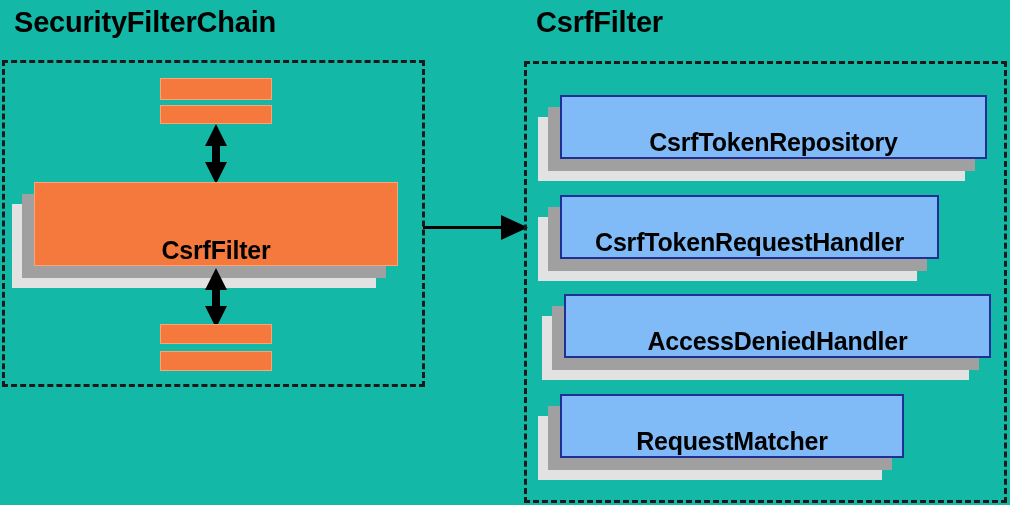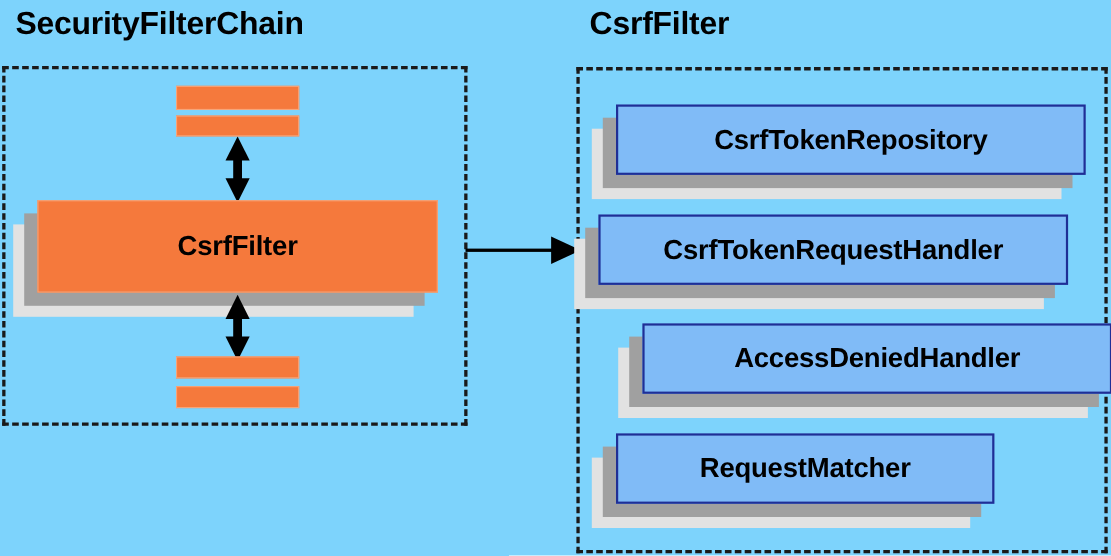--- a/index.html
+++ b/index.html
@@ -7,21 +7,21 @@
     padding: 0;
     background: #ffffff;
   }
   body {
     font-family: "Liberation Sans", sans-serif;
   }
   #canvas {
     position: relative;
     width: 1010px;
     height: 505px;
-    background: #7dd3fc;
+    background: #14b8a6;
     overflow: hidden;
   }
 
   
   .panel-title {
     position: absolute;
     font-family: "Liberation Sans", sans-serif;
     font-weight: bold;
     font-size: 29px;
     line-height: 30px;
@@ -67,21 +67,21 @@
   }
   
   .node .face {
     position: absolute;
     left: 0;
     top: 0;
     width: 100%;
     height: 100%;
     box-sizing: border-box;
     display: flex;
-    align-items: center;
+    align-items: flex-end;
     justify-content: center;
   }
   .node .label {
     font-family: "Liberation Sans", sans-serif;
     font-weight: bold;
     font-size: 25px;
     color: #000000;
     white-space: nowrap;
     letter-spacing: -0.2px;
   }
@@ -167,29 +167,29 @@
   <div class="dashed-box" id="box-right"></div>
 
   <div class="node blue" style="left:560px; top:95px; width:427px; height:64px;">
     <div class="plate-light"></div>
     <div class="plate-dark"></div>
     <div class="face">
       <span class="label">CsrfTokenRepository</span>
     </div>
   </div>
 
-  <div class="node blue" style="left:544px; top:195px; width:427px; height:64px;">
+  <div class="node blue" style="left:560px; top:195px; width:379px; height:64px;">
     <div class="plate-light"></div>
     <div class="plate-dark"></div>
     <div class="face">
       <span class="label">CsrfTokenRequestHandler</span>
     </div>
   </div>
 
-  <div class="node blue" style="left:584px; top:294px; width:427px; height:64px;">
+  <div class="node blue" style="left:564px; top:294px; width:427px; height:64px;">
     <div class="plate-light"></div>
     <div class="plate-dark"></div>
     <div class="face">
       <span class="label">AccessDeniedHandler</span>
     </div>
   </div>
 
   <div class="node blue" style="left:560px; top:394px; width:344px; height:64px;">
     <div class="plate-light"></div>
     <div class="plate-dark"></div>

